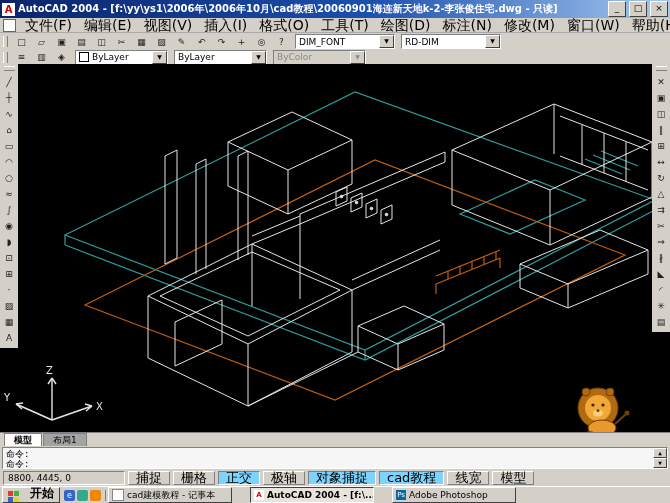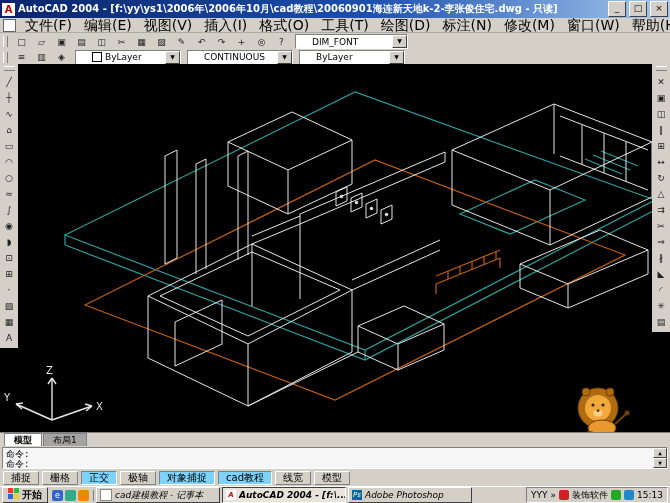--- a/index.html
+++ b/index.html
@@ -25,21 +25,21 @@
     border-color:#fff #404040 #404040 #fff;font-size:8px;line-height:10px;text-align:center;}
   
   .tb{position:absolute;left:0;width:670px;background:#d4d0c8;display:flex;align-items:center;
     gap:1px;padding:1px 2px;box-sizing:border-box;}
   .tb1{top:33px;height:17px;}
   .tb2{top:50px;height:14px;}
   .grip{width:3px;height:11px;border-left:1px solid #fff;border-right:1px solid #808080;margin:0 3px 0 1px;}
   .tool-btn{width:17px;height:14px;background:#d4d0c8;display:flex;align-items:center;justify-content:center;
     font-size:9px;color:#222;border:1px solid #d4d0c8;}
   .combo{height:13px;background:#fff;border:1px solid;border-color:#808080 #fff #fff #808080;
-    display:flex;align-items:center;font-size:9px;padding-left:16px;margin:12px 3px;overflow:hidden;white-space:nowrap;}
+    display:flex;align-items:center;font-size:9px;padding-left:3px;margin:12px 3px;overflow:hidden;white-space:nowrap;}
   .combo .arrow{margin-left:auto;width:13px;height:11px;background:#d4d0c8;border:1px solid;
     border-color:#fff #404040 #404040 #fff;font-size:6px;line-height:10px;text-align:center;flex:0 0 auto;}
   .combo-swatch{display:none;width:8px;height:8px;background:#fff;border:1px solid #000;margin-right:3px;flex:0 0 auto;}
   .combo-swatch.show{display:inline-block;}
   .combo.disabled{color:#8a8a8a;background:#d4d0c8;}
   .tb1 .combo{width:95px;}
   .tb2 .combo{width:88px;}
   
   .canvas{position:absolute;left:0;top:64px;width:670px;height:368px;background:#000;}
   
@@ -66,27 +66,27 @@
   .cmd-scroll{position:absolute;right:0;top:0;bottom:0;width:14px;background:#d4d0c8;
     display:flex;flex-direction:column;justify-content:space-between;}
   .scroll-btn{height:10px;background:#d4d0c8;border:1px solid;border-color:#fff #404040 #404040 #fff;
     font-size:6px;line-height:8px;text-align:center;}
   
   .status{position:absolute;left:0;top:470px;width:670px;height:16px;background:#d4d0c8;
     display:flex;align-items:center;gap:3px;padding:0 3px;box-sizing:border-box;font-size:10px;}
   .coords{width:112px;height:12px;line-height:12px;border:1px solid;border-color:#808080 #fff #fff #808080;
     padding:0 4px;font-size:9px;flex:0 0 auto;}
   .sbtn{height:12px;line-height:12px;padding:0 7px;border:1px solid;border-color:#fff #808080 #808080 #fff;
-    font-size:10px;white-space:nowrap;}
+    font-size:13px;white-space:nowrap;}
   .sbtn.pressed{border-color:#808080 #fff #fff #808080;background:#7dd3fc;}
   
   .taskbar{position:absolute;left:0;top:486px;width:670px;height:17px;background:#d4d0c8;
     border-top:1px solid #fff;display:flex;align-items:center;gap:2px;padding:0 2px;box-sizing:border-box;}
-  .start{height:14px;display:flex;align-items:flex-start;gap:3px;padding:0 5px;border:1px solid;
-    border-color:#fff #404040 #404040 #fff;font-weight:bold;font-size:10px;flex:0 0 auto;}
+  .start{height:14px;display:flex;align-items:flex-end;gap:11px;padding:0 5px;border:1px solid;
+    border-color:#fff #404040 #404040 #fff;font-weight:bold;font-size:12px;flex:0 0 auto;}
   .ql{display:flex;gap:2px;align-items:center;border-right:1px solid #808080;padding:0 4px 0 2px;flex:0 0 auto;}
   .ql-icon{width:11px;height:11px;border-radius:2px;font-size:8px;line-height:11px;text-align:center;color:#fff;}
   .task{width:116px;height:14px;display:flex;align-items:center;gap:3px;padding:0 3px;border:1px solid;
     border-color:#fff #404040 #404040 #fff;font-size:9px;white-space:nowrap;overflow:hidden;flex:0 0 auto;}
   .task.active{border-color:#404040 #fff #fff #404040;background:#e8e4dc;font-weight:bold;}
   .task-icon{width:10px;height:10px;flex:0 0 auto;font-size:7px;line-height:10px;text-align:center;color:#fff;}
   .icon-notepad{background:#fff;border:1px solid #888;}
   .icon-acad{background:#fff;color:#c00;font-weight:bold;}
   .icon-ps{background:#0369a1;}
   .tray{margin-left:auto;height:14px;display:flex;align-items:center;gap:3px;padding:0 4px;border:1px solid;
@@ -173,20 +173,25 @@
 
     </span>
     <span style="display:flex;">
 
         <span class="combo">
 
           <span>DIM_FONT</span>
           <span class="arrow">▼</span>
         </span>
 
+        <span class="combo">
+
+          <span>RD-DIM</span>
+          <span class="arrow">▼</span>
+        </span>
 
     </span>
   </div>
 
   <div class="tb tb2">
     <span class="grip"></span>
     <span style="display:flex;gap:1px;">
 
         <span class="tool-btn">≡</span>
 
@@ -196,32 +201,32 @@
 
     </span>
     <span style="display:flex;">
 
         <span class="combo">
           <span class="combo-swatch show"></span>
           <span>ByLayer</span>
           <span class="arrow">▼</span>
         </span>
 
-        <span class="combo">
-
-          <span>CONTINUOUS</span>
-          <span class="arrow">▼</span>
-        </span>
 
         <span class="combo">
 
           <span>ByLayer</span>
           <span class="arrow">▼</span>
         </span>
 
+        <span class="combo disabled">
+
+          <span>ByColor</span>
+          <span class="arrow">▼</span>
+        </span>
 
     </span>
   </div>
 
   <div class="canvas">
     <svg width="670" height="368" viewBox="0 0 670 368">
 
       <g stroke="#2f9c9c" fill="none" stroke-width="1.2">
         <polygon points="65,171 355,28 655,136 365,286"></polygon>
         <polyline points="65,181 365,296 655,146"></polyline>
@@ -445,20 +450,21 @@
         <div class="cmd-line">命令:</div>
 
       <div class="cmd-scroll">
         <span class="scroll-btn">▲</span>
         <span class="scroll-btn">▼</span>
       </div>
     </div>
   </div>
 
   <div class="status">
+    <span class="coords">8800, 4445, 0</span>
 
       <span class="sbtn">捕捉</span>
 
       <span class="sbtn">栅格</span>
 
       <span class="sbtn pressed">正交</span>
 
       <span class="sbtn">极轴</span>
 
       <span class="sbtn pressed">对象捕捉</span>
@@ -479,42 +485,33 @@
         <rect x="0" y="6" width="5" height="5" fill="#36c"></rect>
         <rect x="6" y="6" width="5" height="5" fill="#ec3"></rect>
       </svg>
       <span>开始</span>
     </span>
     <span class="ql">
       <span class="ql-icon" style="background:#36c;">e</span>
       <span class="ql-icon" style="background:#3a8;"></span>
       <span class="ql-icon" style="background:#e80;"></span>
     </span>
-    <span style="display:flex;gap:2px;font-style:italic;">
+    <span style="display:flex;gap:18px;">
 
         <span class="task">
           <span class="task-icon icon-notepad"></span>
           <span>cad建模教程 - 记事本</span>
         </span>
 
         <span class="task active">
           <span class="task-icon icon-acad">A</span>
           <span>AutoCAD 2004 - [f:\...</span>
         </span>
 
         <span class="task">
           <span class="task-icon icon-ps">Ps</span>
           <span>Adobe Photoshop</span>
         </span>
 
     </span>
-    <span class="tray">
-      <span>YYY</span>
-      <span>»</span>
-      <span class="tray-icon" style="background:#c22;"></span>
-      <span>装饰软件</span>
-      <span class="tray-icon" style="background:#2a2;"></span>
-      <span class="tray-icon" style="background:#28c;"></span>
-      <span class="clock">15:13</span>
-    </span>
   </div>
 
 </div>
 
 </body></html>

